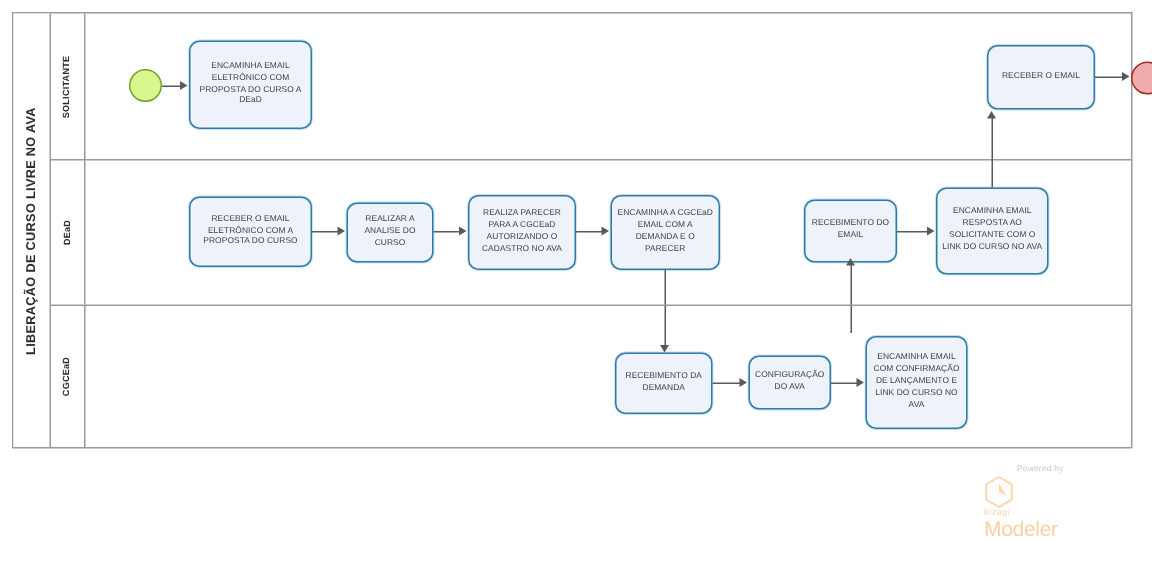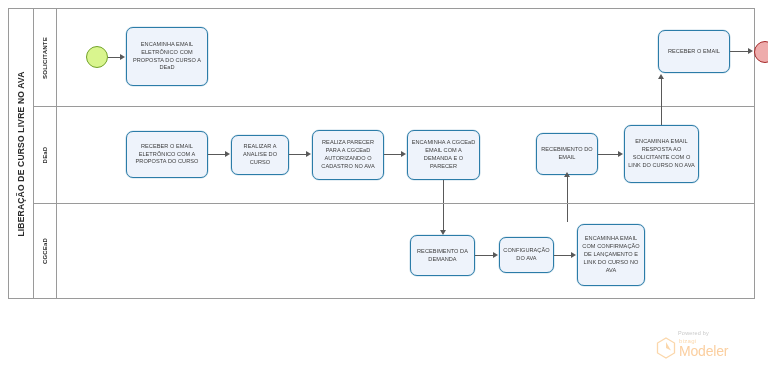--- a/index.html
+++ b/index.html
@@ -157,21 +157,21 @@
     text-align: left;
     width: 100px;
   }
   .wm-powered {
     font-size: 5.5px;
     color: #c9c9c9;
     letter-spacing: 0.2px;
     margin-left: 22px;
     margin-bottom: 1px;
   }
-  .wm-row { display: flex; align-items: center; }
+  .wm-row { display: flex; align-items: flex-start; flex-direction: column; }
   .wm-logo { width: 20px; height: 22px; margin-right: 3px; flex: 0 0 auto; }
   .wm-textcol { display: flex; flex-direction: column; line-height: 1; }
   .wm-bizagi {
     font-size: 6px;
     color: #fbd7ab;
     letter-spacing: 0.3px;
     margin-bottom: 0px;
   }
   .wm-modeler {
     font-size: 14px;

